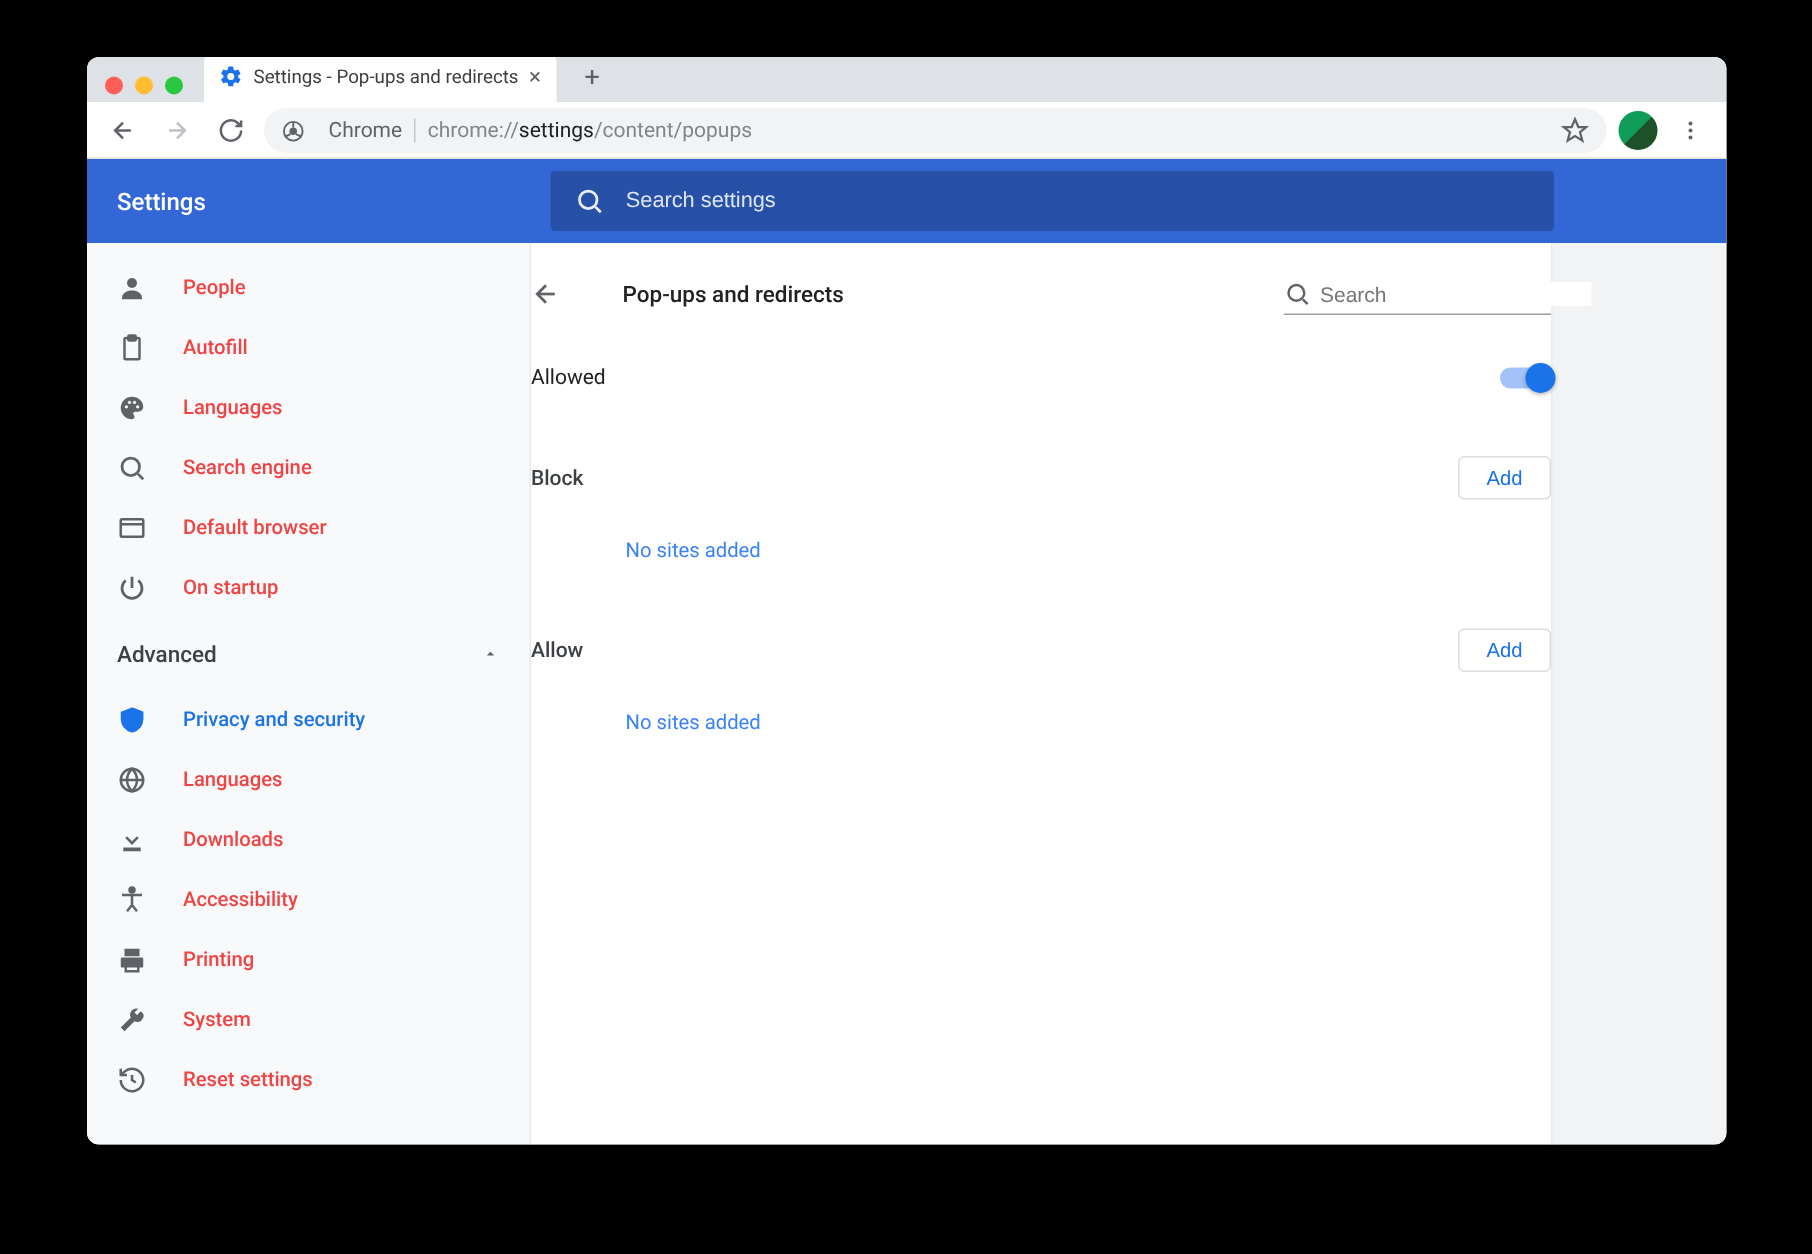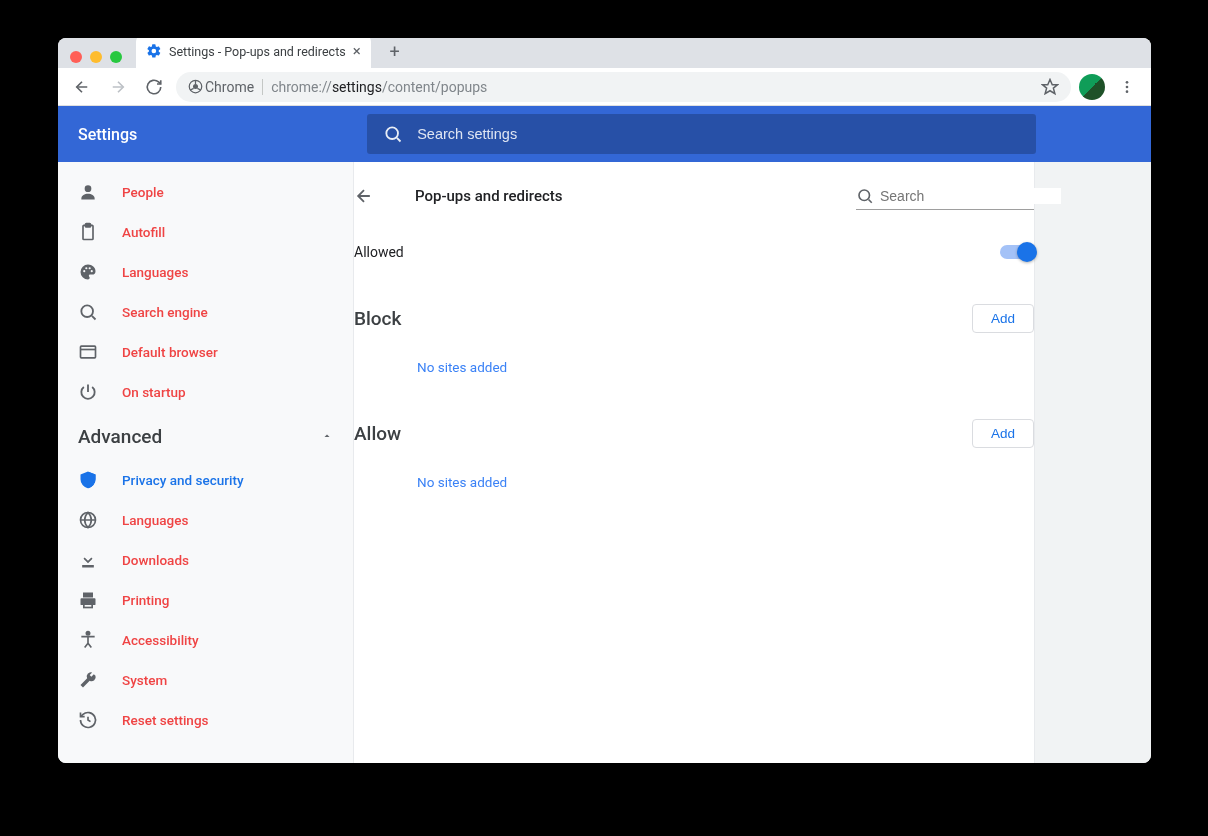--- a/index.html
+++ b/index.html
@@ -95,22 +95,22 @@
     border-radius: 15px;
     display: flex;
     align-items: center;
     padding: 0 12px;
     font-size: 14px;
     color: #202124;
     gap: 8px;
   }
   .chip {
     display: flex;
-    align-items: center;
-    gap: 2px;
+    align-items: flex-end;
+    gap: 16px;
     color: #5f6368;
     font-size: 14px;
   }
   .chip-sep { width: 1px; height: 16px; background: #c4c7c5; }
   .url-gray { color: #80868b; }
   .url-dark { color: #202124; }
   .star { color: #5f6368; margin-left: auto; }
   .avatar {
     width: 26px; height: 26px; border-radius: 50%;
     background: linear-gradient(135deg, #0f9d58 0%, #0f9d58 50%, #1e5128 50%, #1e5128 100%);
@@ -178,21 +178,21 @@
   }
   .side-item.selected { color: #1a73e8; }
   .side-item.selected .sicon svg { fill: #1a73e8; stroke: #1a73e8; }
   .side-item .sicon { width: 20px; display: flex; justify-content: center; color: #5f6368; }
   .side-item.selected .sicon { color: #1a73e8; }
   .side-group {
     height: 48px;
     display: flex;
     align-items: center;
     padding: 0 20px;
-    font-size: 19px;
+    font-size: 15px;
     font-weight: 500;
     color: #3c4043;
     justify-content: space-between;
     cursor: pointer;
   }
   .main {
     flex: 1;
     display: flex;
     justify-content: center;
     background: #fff;
@@ -259,21 +259,21 @@
   }
   .section {
     margin-top: 44px;
   }
   .section-head {
     display: flex;
     align-items: center;
     justify-content: space-between;
   }
   .section-title {
-    font-size: 19px;
+    font-size: 14px;
     font-weight: 500;
     color: #3c4043;
   }
   .add-btn {
     border: 1px solid #dadce0;
     background: #fff;
     color: #1a73e8;
     font-size: 13.5px;
     font-weight: 500;
     padding: 6px 18px;
@@ -470,35 +470,35 @@
         <span class="sicon">
             <svg width="20" height="20" viewBox="0 0 24 24" fill="#5f6368">
               <path d="M12 3v10l4-4 1.4 1.4L12 16 6.6 10.4 8 9l4 4V3z"></path>
               <rect x="5" y="18" width="14" height="3"></rect>
             </svg>
           </span>
         <span>Downloads</span>
       </div>
       <div class="side-item">
         <span class="sicon">
+            <svg width="20" height="20" viewBox="0 0 24 24" fill="none" stroke="#5f6368" stroke-width="2">
+              <circle cx="12" cy="4" r="2" fill="#5f6368"></circle>
+              <path d="M4 8h16M12 8v8M12 16l-4 5M12 16l4 5"></path>
+            </svg>
+          </span>
+        <span>Accessibility</span>
+      </div>
+      <div class="side-item">
+        <span class="sicon">
             <svg width="20" height="20" viewBox="0 0 24 24" fill="#5f6368">
               <path d="M6 9V3h12v6M6 18H4a1 1 0 0 1-1-1v-6a1 1 0 0 1 1-1h16a1 1 0 0 1 1 1v6a1 1 0 0 1-1 1h-2"></path>
               <rect x="7" y="14" width="10" height="7" fill="none" stroke="#5f6368" stroke-width="2"></rect>
             </svg>
           </span>
         <span>Printing</span>
-      </div>
-      <div class="side-item">
-        <span class="sicon">
-            <svg width="20" height="20" viewBox="0 0 24 24" fill="none" stroke="#5f6368" stroke-width="2">
-              <circle cx="12" cy="4" r="2" fill="#5f6368"></circle>
-              <path d="M4 8h16M12 8v8M12 16l-4 5M12 16l4 5"></path>
-            </svg>
-          </span>
-        <span>Accessibility</span>
       </div>
       <div class="side-item">
         <span class="sicon">
             <svg width="20" height="20" viewBox="0 0 24 24" fill="#5f6368">
               <path d="M21 7a5 5 0 0 1-7 6L6 21l-3-3 8-8a5 5 0 0 1 6-7l-3 3 2 2 3-3z"></path>
             </svg>
           </span>
         <span>System</span>
       </div>
       <div class="side-item">

